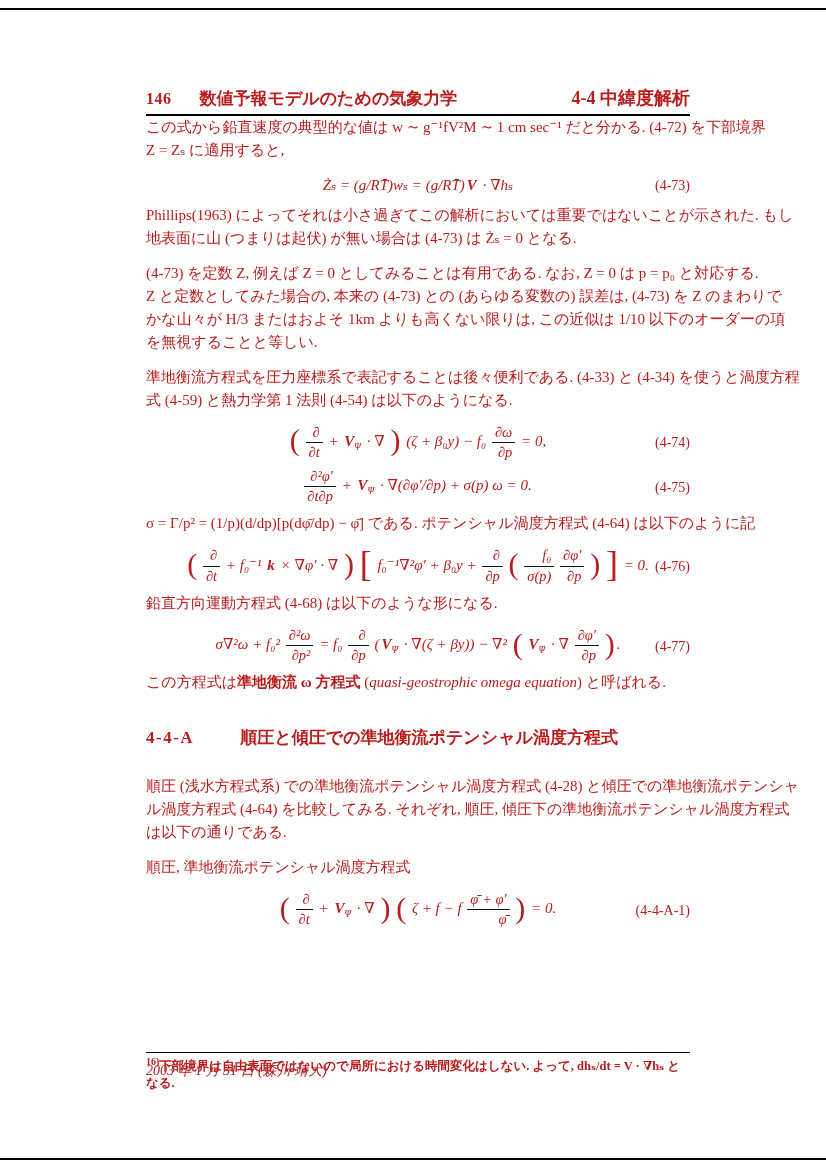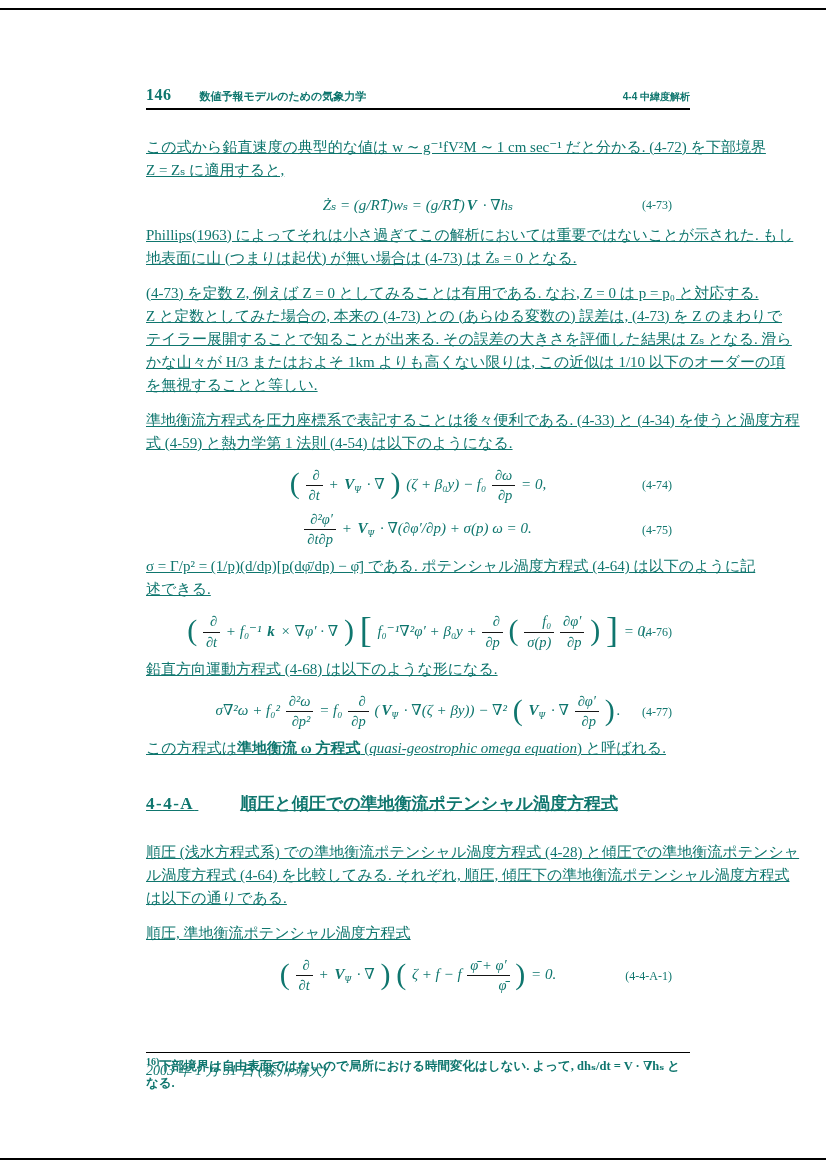--- a/index.html
+++ b/index.html
@@ -1,36 +1,36 @@
 <!DOCTYPE html>
 <html><head>
 <meta charset="utf-8">
 <style>
   html,body{margin:0;padding:0;background:#fff;}
-  .page{position:relative;width:826px;height:1169px;background:#ffffff;color:#0f766e;
+  .page{position:relative;width:826px;height:1169px;background:#ffffff;color:#b91c1c;
         font-family:"Liberation Serif","DejaVu Serif",serif;box-sizing:border-box;
         padding:86px 136px 0 146px;overflow:hidden;}
   .edge{position:absolute;left:0;width:100%;height:2px;background:#000;}
   .edge.top{top:8px;}
   .edge.bottom{top:1158px;}
 
   .page-header{display:flex;align-items:baseline;font-weight:bold;}
   .page-num{font-size:16px;letter-spacing:0.5px;}
-  .doc-title{margin-left:28px;font-family:"Liberation Sans","DejaVu Sans",sans-serif;font-size:11px;}
-  .chapter-title{margin-left:auto;font-family:Liberation Sans, sans-serif;font-size:10px;}
+  .doc-title{margin-left:28px;font-family:"Liberation Sans","DejaVu Sans",sans-serif;font-size:17px;}
+  .chapter-title{margin-left:auto;font-family:Liberation Serif, serif;font-size:18px;}
   .header-rule{height:1.5px;background:#000;margin-top:4px;}
 
-  .content{margin-top:26px;font-size:15px;line-height:23px;text-decoration:underline;}
+  .content{font-size:15px;line-height:23px;}
   .para{margin:0 0 12px;}
   .line{white-space:nowrap;}
 
   .eqrow{position:relative;text-align:center;margin:7px 0;}
   .eqbody{display:inline-block;font-style:italic;white-space:nowrap;}
   .eqbody > span{margin:0 1px;text-align:right;}
-  .eqlabel{position:absolute;right:18px;top:50%;transform:translateY(-50%);font-style:normal;font-size:12px;}
+  .eqlabel{position:absolute;right:0;top:50%;transform:translateY(-50%);font-style:normal;font-size:14px;}
   .frac{display:inline-block;vertical-align:middle;text-align:center;margin:0 3px;line-height:1.05;font-size:14.5px;}
   .frac .num{display:block;border-bottom:1px solid #151515;padding:1px 3px 2px;}
   .frac .den{display:block;padding:2px 3px 1px;}
   .bp{font-size:30px;font-style:normal;vertical-align:middle;line-height:0;position:relative;top:-2px;margin:0;}
   .bp.xl{font-size:36px;}
   .vec{font-weight:bold;font-style:italic;}
   .vsub{font-size:0.62em;font-style:italic;}
   sub,sup{line-height:0;}
 
   .section-heading{margin:32px 0 26px;font-weight:bold;font-size:17px;}
@@ -74,21 +74,20 @@
     </div>
 
     <div class="para">
       <div class="line">Phillips(1963) によってそれは小さ過ぎてこの解析においては重要ではないことが示された. もし</div>
       <div class="line">地表面に山 (つまりは起伏) が無い場合は (4-73) は Żₛ = 0 となる.</div>
     </div>
 
     <div class="para">
       <div class="line">(4-73) を定数 Z, 例えば Z = 0 としてみることは有用である. なお, Z = 0 は p = p₀ と対応する.</div>
       <div class="line">Z と定数としてみた場合の, 本来の (4-73) との (あらゆる変数の) 誤差は, (4-73) を Z のまわりで</div>
-      <div class="line">テイラー展開することで知ることが出来る. その誤差の大きさを評価した結果は Zₛ となる. 滑ら</div>
       <div class="line">かな山々が H/3 またはおよそ 1km よりも高くない限りは, この近似は 1/10 以下のオーダーの項</div>
       <div class="line">を無視することと等しい.</div>
     </div>
 
     <div class="para">
       <div class="line">準地衡流方程式を圧力座標系で表記することは後々便利である. (4-33) と (4-34) を使うと渦度方程</div>
       <div class="line">式 (4-59) と熱力学第 1 法則 (4-54) は以下のようになる.</div>
     </div>
 
     <div class="eqrow">
@@ -111,21 +110,20 @@
         <span class="frac"><span class="num">∂²φ′</span><span class="den">∂t∂p</span></span>
         <span>+</span>
         <span><span class="vec">V</span><sub class="vsub">Ψ</sub></span>
         <span>· ∇(∂φ′/∂p) + σ(p) ω = 0.</span>
       </span>
       <span class="eqlabel">(4-75)</span>
     </div>
 
     <div class="para">
       <div class="line">σ = Γ/p² = (1/p)(d/dp)[p(dφ̄/dp) − φ̄] である. ポテンシャル渦度方程式 (4-64) は以下のように記</div>
-      <div class="line">述できる.</div>
     </div>
 
     <div class="eqrow">
       <span class="eqbody">
         <span class="bp">(</span>
         <span class="frac"><span class="num">∂</span><span class="den">∂t</span></span>
         <span>+ f₀⁻¹</span>
         <span class="vec">k</span>
         <span>× ∇φ′ · ∇</span>
         <span class="bp">)</span>

